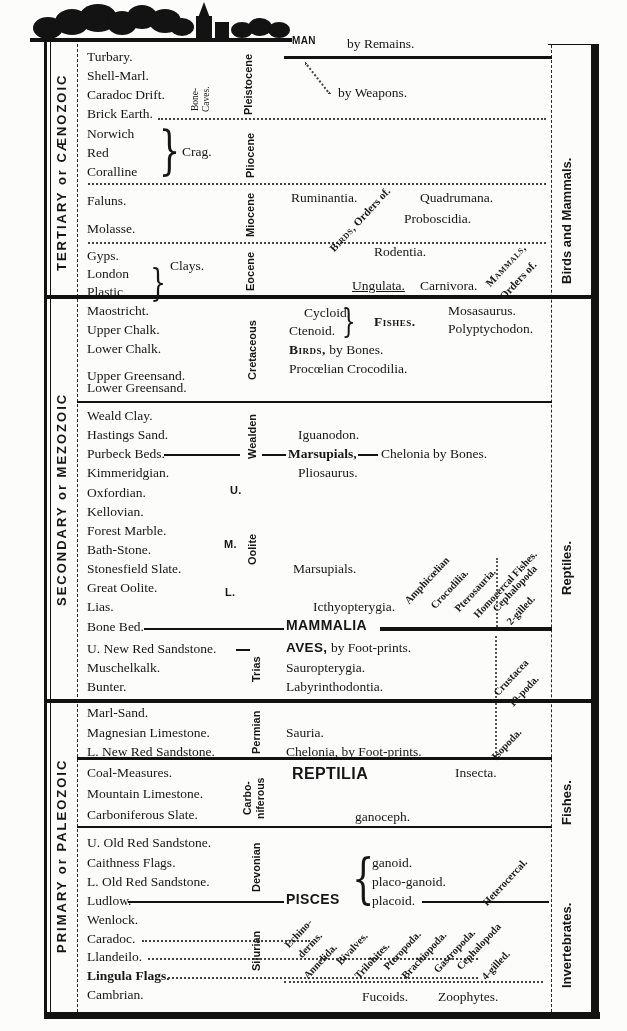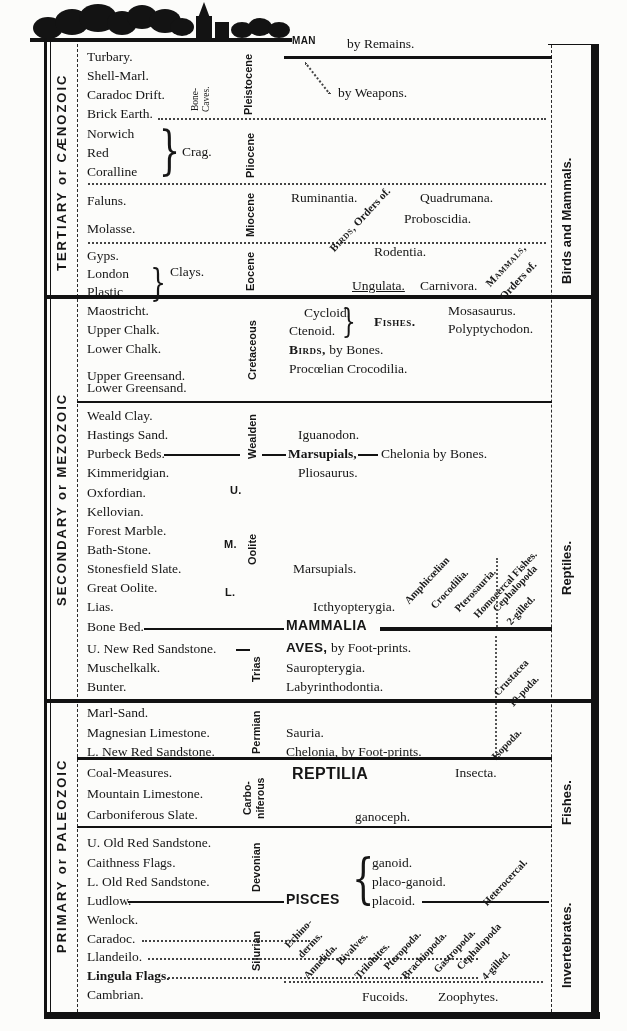--- a/index.html
+++ b/index.html
@@ -88,21 +88,21 @@
 
   <div class="dot" style="left:88px;top:183px;width:458px;"></div>
   <div class="l" style="left:87px;top:194px;">Faluns.</div>
   <div class="l" style="left:87px;top:222px;">Molasse.</div>
 
   <div class="dot" style="left:88px;top:242px;width:458px;"></div>
   <div class="l" style="left:87px;top:249px;">Gyps.</div>
   <div class="l" style="left:87px;top:267px;">London</div>
   <div class="l" style="left:87px;top:285px;">Plastic</div>
   <div class="brace" style="left:146px;top:263px;font-size:38px;">}</div>
-  <div class="l" style="left:170px;top:265px;">Clays.</div>
+  <div class="l" style="left:170px;top:259px;">Clays.</div>
 
   <div class="vert" style="left:240px;top:48px;width:16px;height:72px;font-size:11px;">Pleistocene</div>
   <div class="vert" style="left:242px;top:126px;width:16px;height:58px;font-size:11px;">Pliocene</div>
   <div class="vert" style="left:242px;top:186px;width:16px;height:58px;font-size:11px;">Miocene</div>
   <div class="vert" style="left:242px;top:246px;width:16px;height:50px;font-size:11px;">Eocene</div>
 
   <div class="l" style="left:291px;top:191px;">Ruminantia.</div>
   <div class="l" style="left:420px;top:191px;">Quadrumana.</div>
   <div class="l" style="left:404px;top:212px;">Proboscidia.</div>
   <div class="l" style="left:374px;top:245px;">Rodentia.</div>

